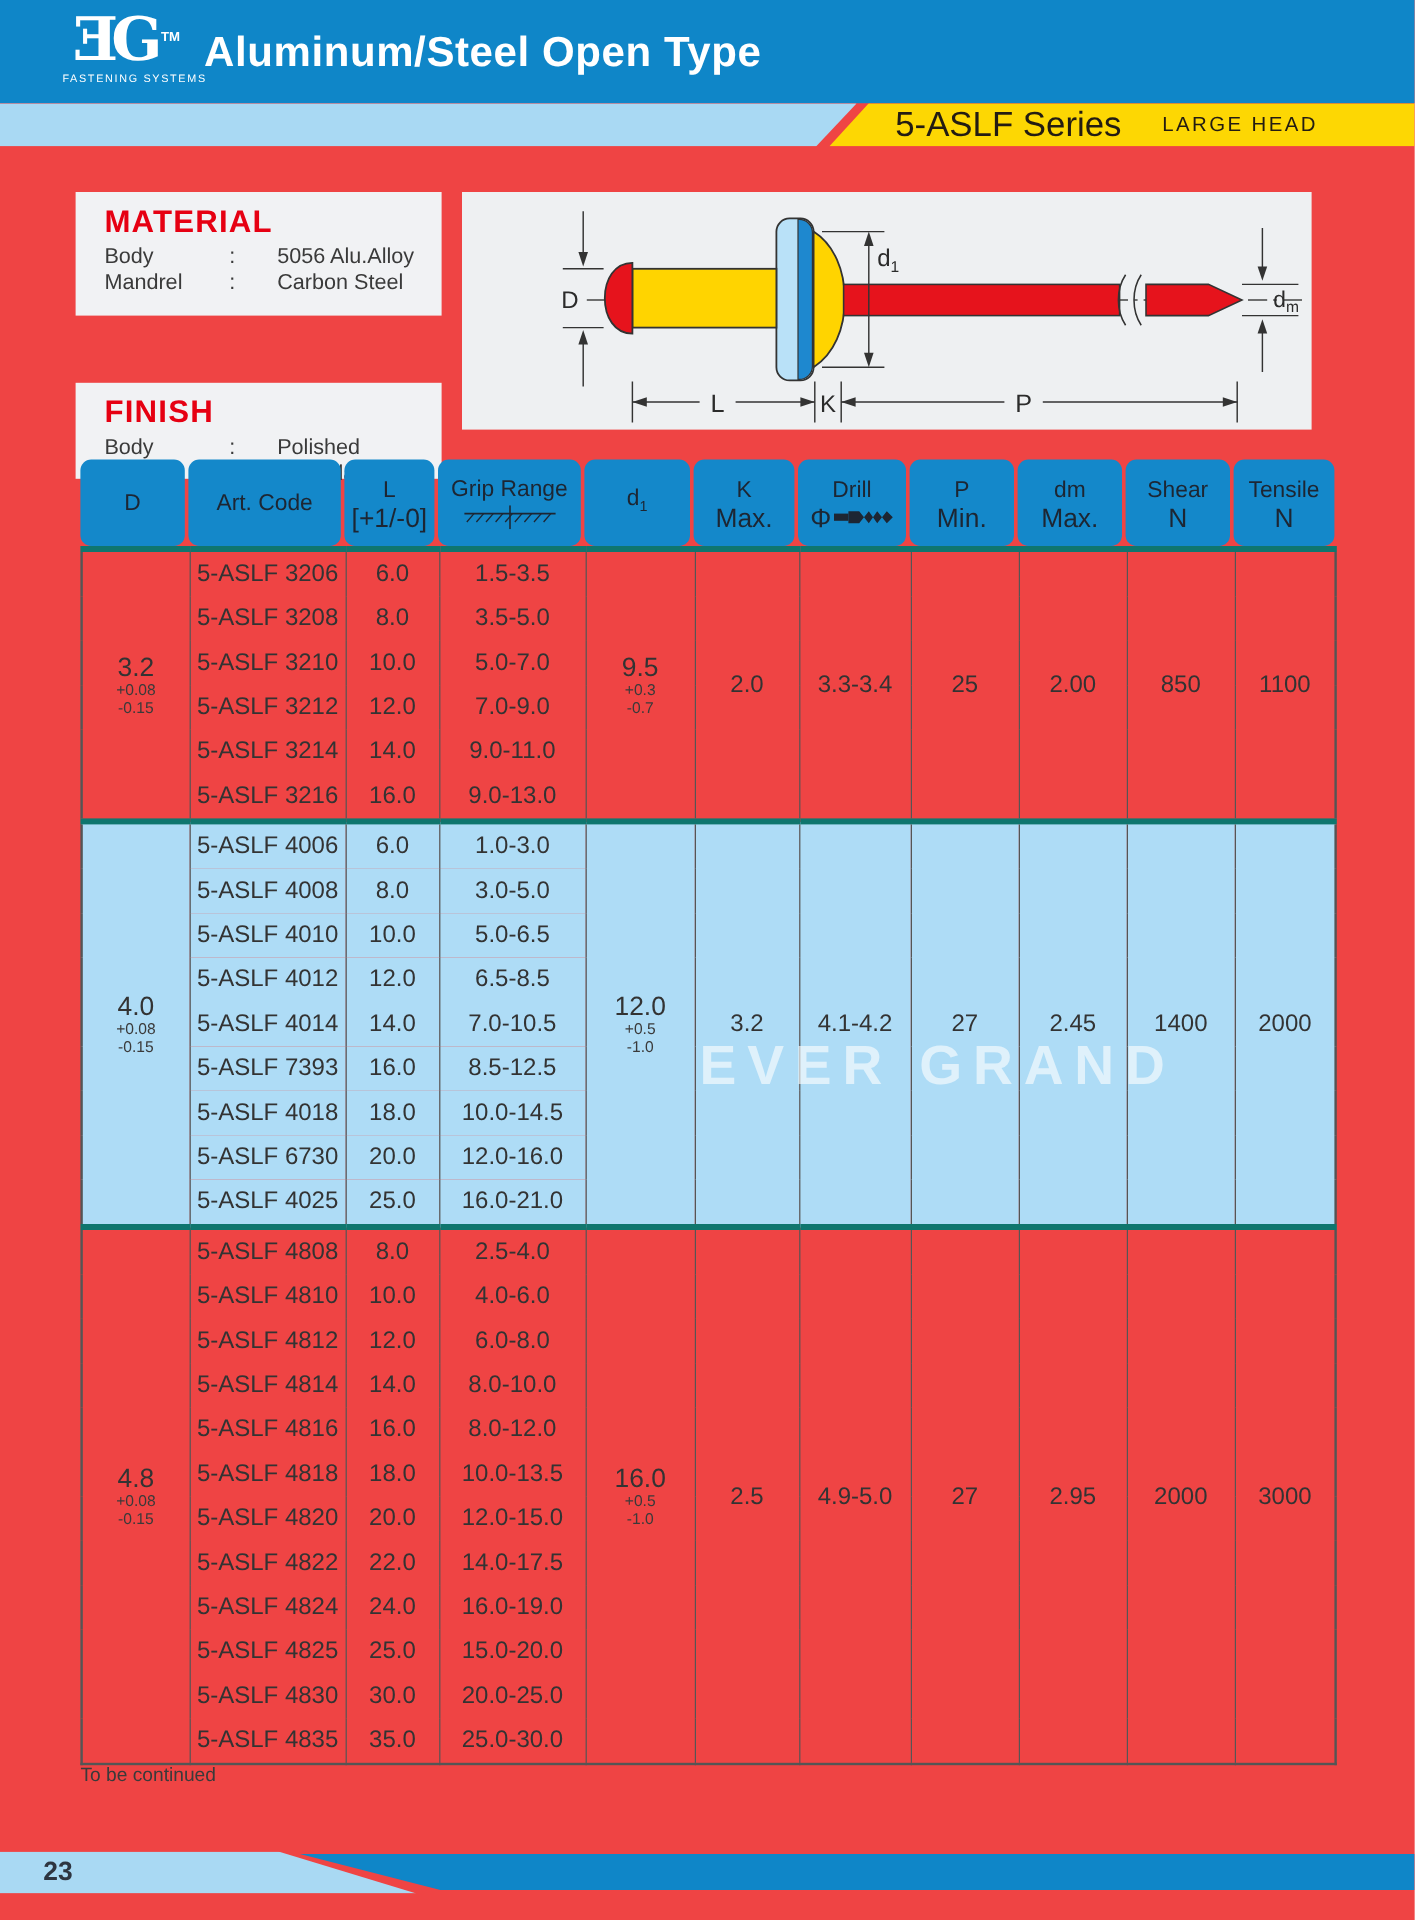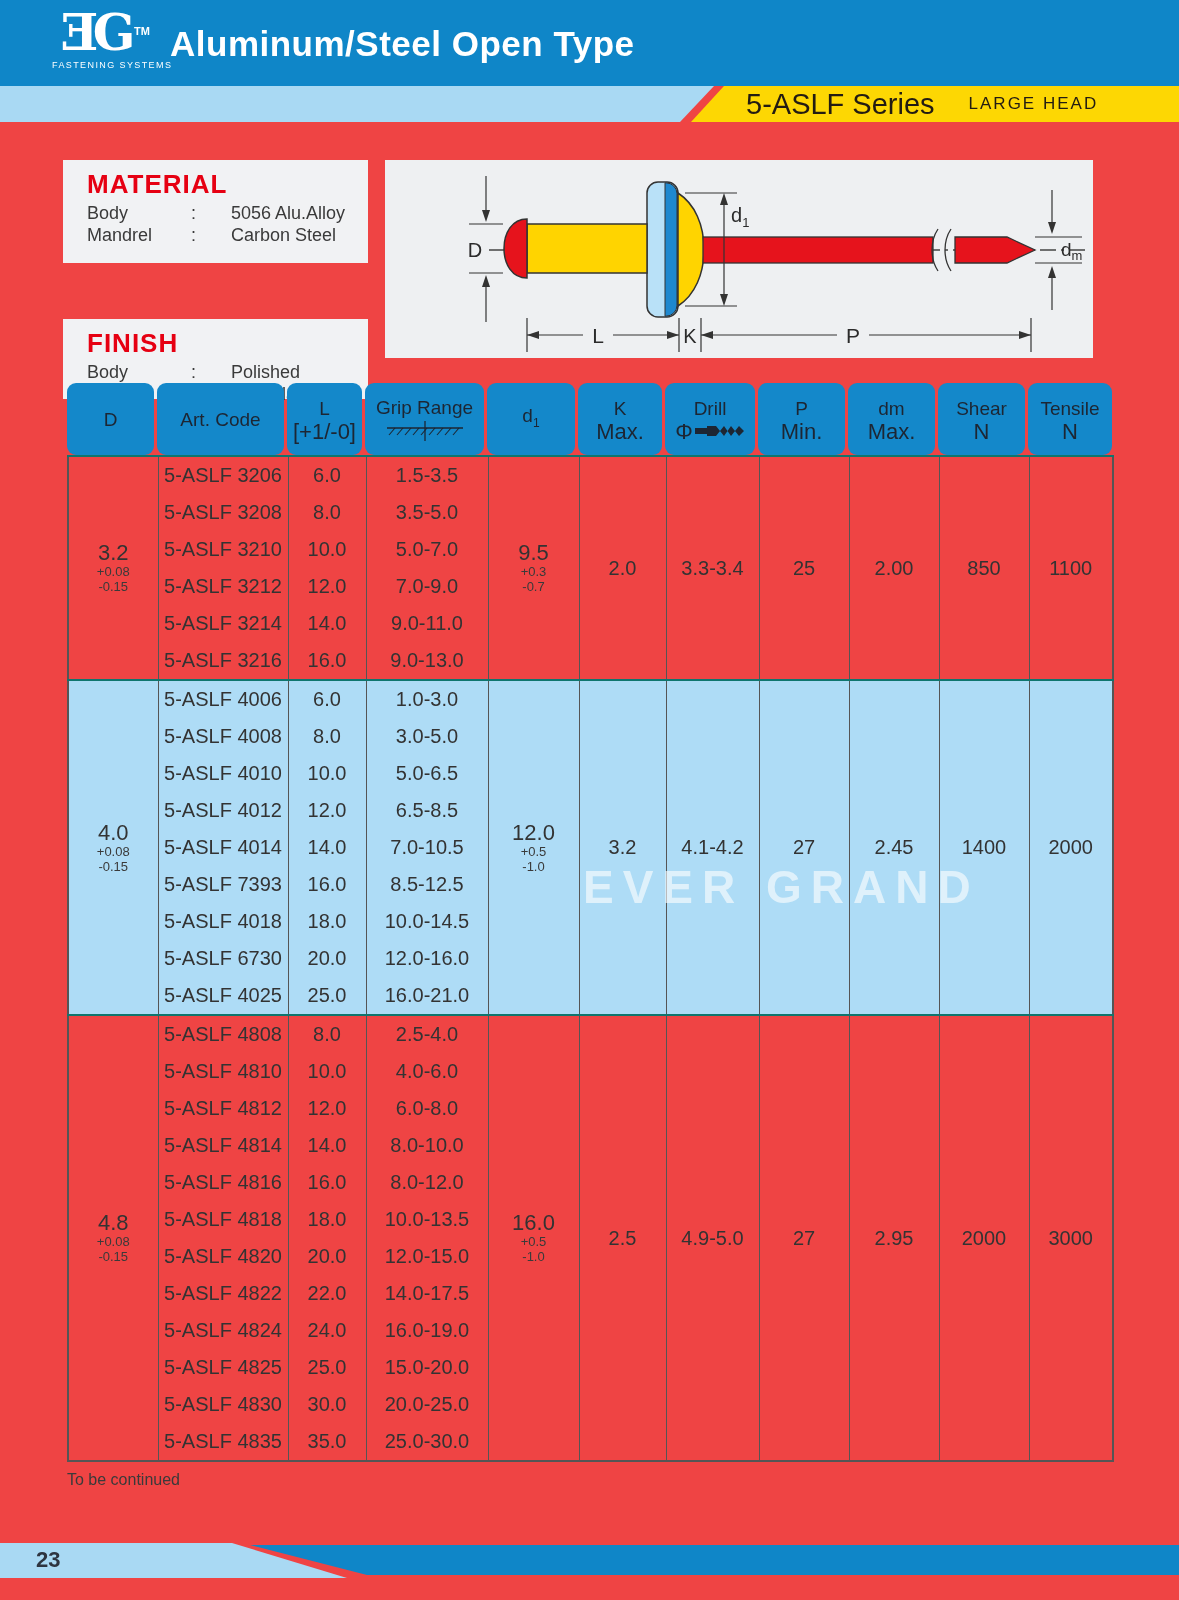--- a/index.html
+++ b/index.html
@@ -43,21 +43,21 @@
   .th-line2{font-size:22px;line-height:19px;margin-top:3px;display:flex;align-items:center;}
   .w-d{width:87px}.w-art{width:127px}.w-l{width:75px}.w-grip{width:119px}.w-d1{width:88px}
   .w-k{width:84px}.w-drill{width:90px}.w-p{width:87px}.w-dm{width:87px}.w-shear{width:87px}.w-ten{width:84px}
   .th sub{font-size:12px;}
 
   
   .tbody-wrap{position:absolute;left:67px;top:455px;width:1045px;}
   table.rivet{border-collapse:collapse;table-layout:fixed;width:1045px;border:2px solid #555;}
   table.rivet td{border-left:1.5px solid #555;border-right:1.5px solid #555;text-align:center;
                  font-size:20px;color:#333;padding:0;height:37px;vertical-align:middle;}
-  tr.group-start td{border-top:2px solid #0f766e;}
+  tr.group-start td{border-top:5px solid #0f766e;}
   tr.hl td{background:#aedcf6;}
   td.art-cell{text-align:left;padding-left:13px;}
   .d-main{font-size:22px;line-height:22px;}
   .d-tol{font-size:13px;line-height:15px;color:#3a3a3a;}
 
   .watermark{position:absolute;left:583px;top:860px;font-size:46px;font-weight:bold;
              color:rgba(255,255,255,0.6);letter-spacing:9px;z-index:5;pointer-events:none;white-space:nowrap;}
   .footnote{position:absolute;left:67px;top:1471px;font-size:16px;color:#3a3a3a;}
 
   

